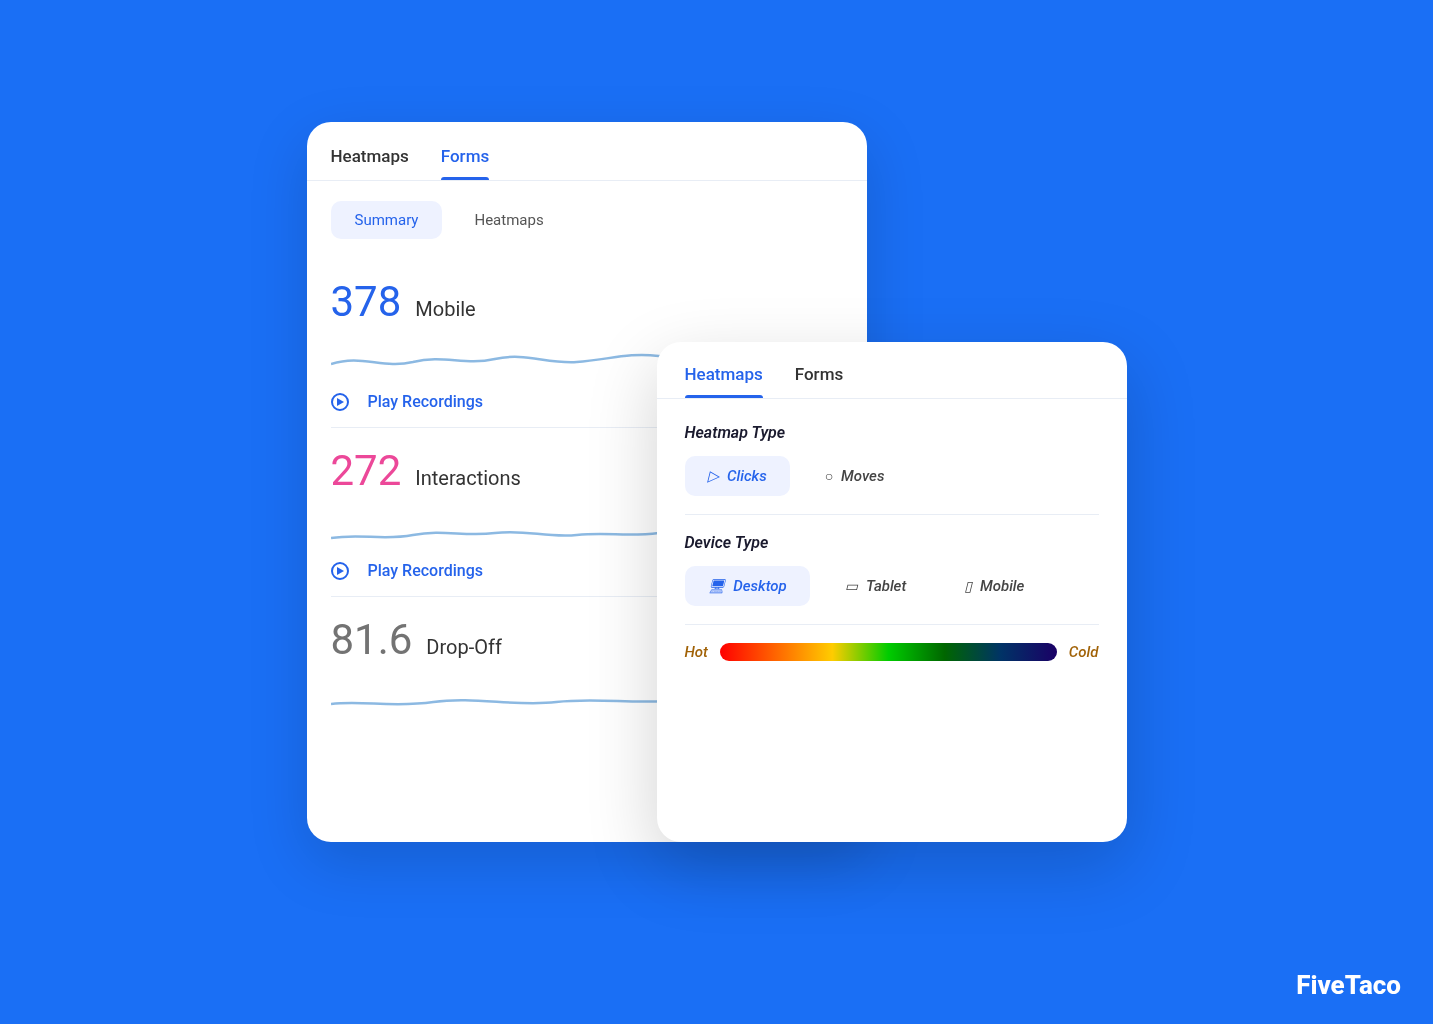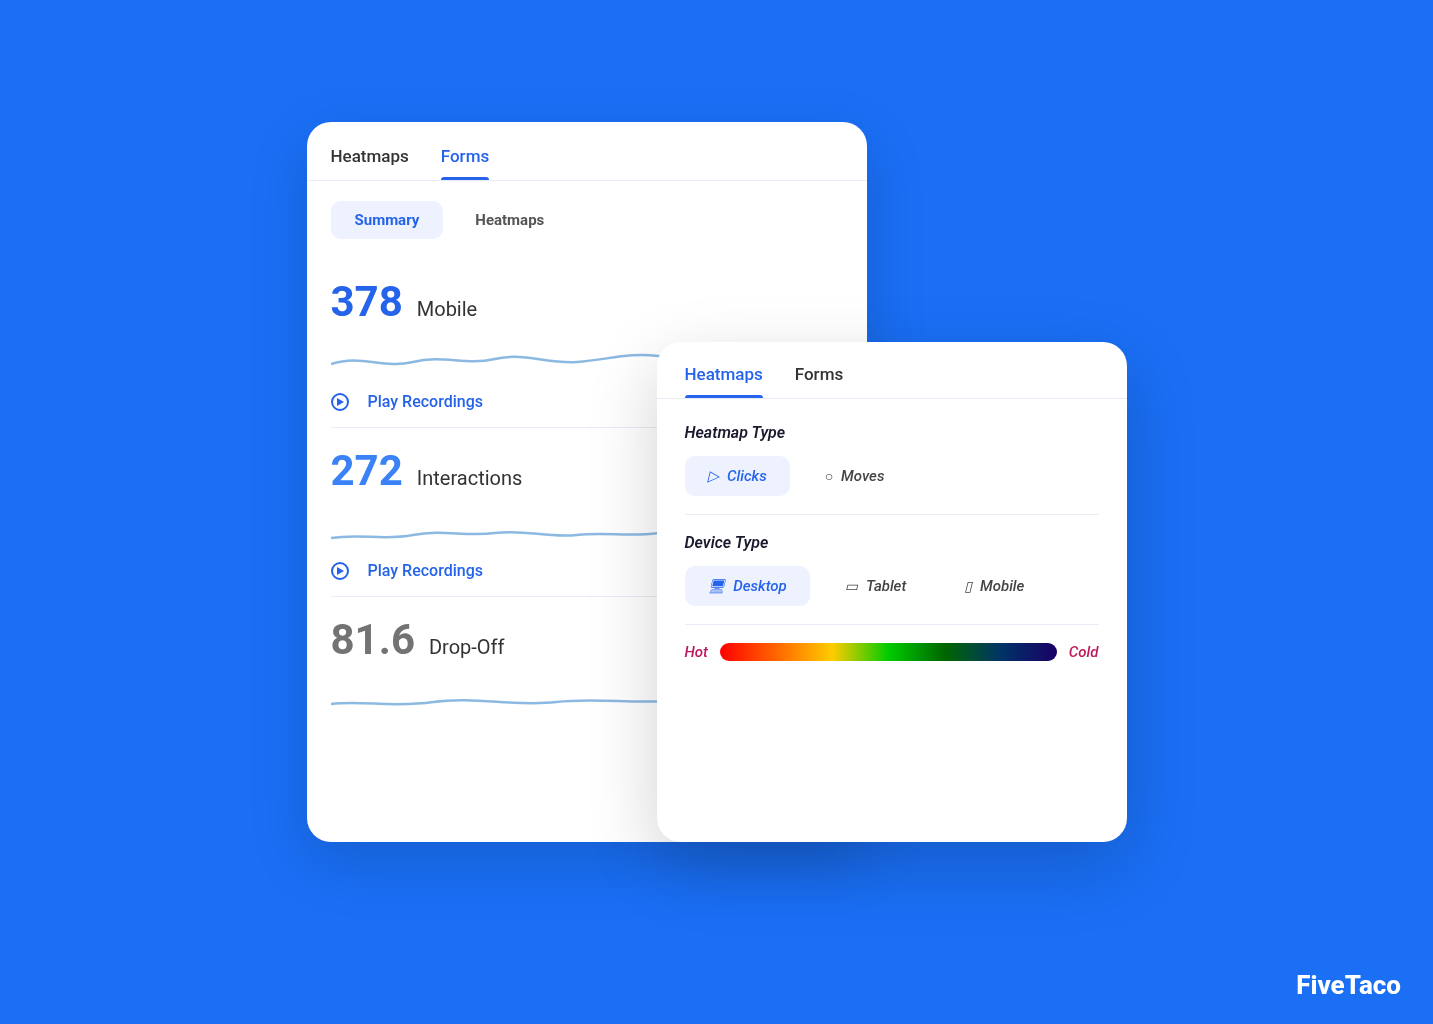--- a/index.html
+++ b/index.html
@@ -67,21 +67,21 @@
     }
 
     .sub-tabs {
       display: flex;
       padding: 20px 24px 0;
       gap: 8px;
     }
 
     .sub-tab {
       font-size: 15px;
-      font-weight: 700;
+      font-weight: 400;
       padding: 10px 24px;
       border-radius: 10px;
       cursor: pointer;
       color: #555;
     }
 
     .sub-tab.active {
       background: #eef2ff;
       color: #2563eb;
     }
@@ -94,21 +94,21 @@
       padding: 18px 0 12px;
       border-bottom: 1px solid #e8edf5;
     }
 
     .stat-row:last-child {
       border-bottom: none;
     }
 
     .stat-number {
       font-size: 42px;
-      font-weight: 700;
+      font-weight: 400;
       color: #2563eb;
       display: inline;
     }
 
     .stat-label {
       font-size: 20px;
       font-weight: 400;
       color: #333;
       margin-left: 10px;
     }
@@ -250,21 +250,21 @@
     .heatmap-scale {
       display: flex;
       align-items: center;
       gap: 12px;
       margin-top: 8px;
     }
 
     .scale-label {
       font-size: 15px;
       font-weight: 500;
-      color: #be185d;
+      color: #a16207;
     }
 
     .scale-bar {
       flex: 1;
       height: 18px;
       border-radius: 9px;
       background: linear-gradient(to right, #ff0000, #ff6600, #ffcc00, #00cc00, #006600, #003366, #1a0066);
     }
 
     
@@ -321,21 +321,21 @@
           </svg>
         </div>
         <div class="play-link">
           <span class="play-icon"></span>
           <span>Play Recordings</span>
         </div>
       </div>
 
       <div class="stat-row stat-dark">
         <div>
-          <span class="stat-number" style="color:#3b82f6">272</span>
+          <span class="stat-number" style="color:#ec4899">272</span>
           <span class="stat-label">Interactions</span>
         </div>
         <div class="wave-container">
           <svg class="wave-svg" viewBox="0 0 500 50" preserveAspectRatio="none">
             <path d="M0,35 C30,30 50,38 80,32 C110,26 130,34 160,30 C190,26 210,35 240,32 C270,29 290,34 320,30 C350,26 370,32 400,28 C430,24 460,30 500,28" stroke="#5b9bd5" stroke-width="2.5" fill="none" opacity="0.7"></path>
           </svg>
         </div>
         <div class="play-link">
           <span class="play-icon"></span>
           <span>Play Recordings</span>

